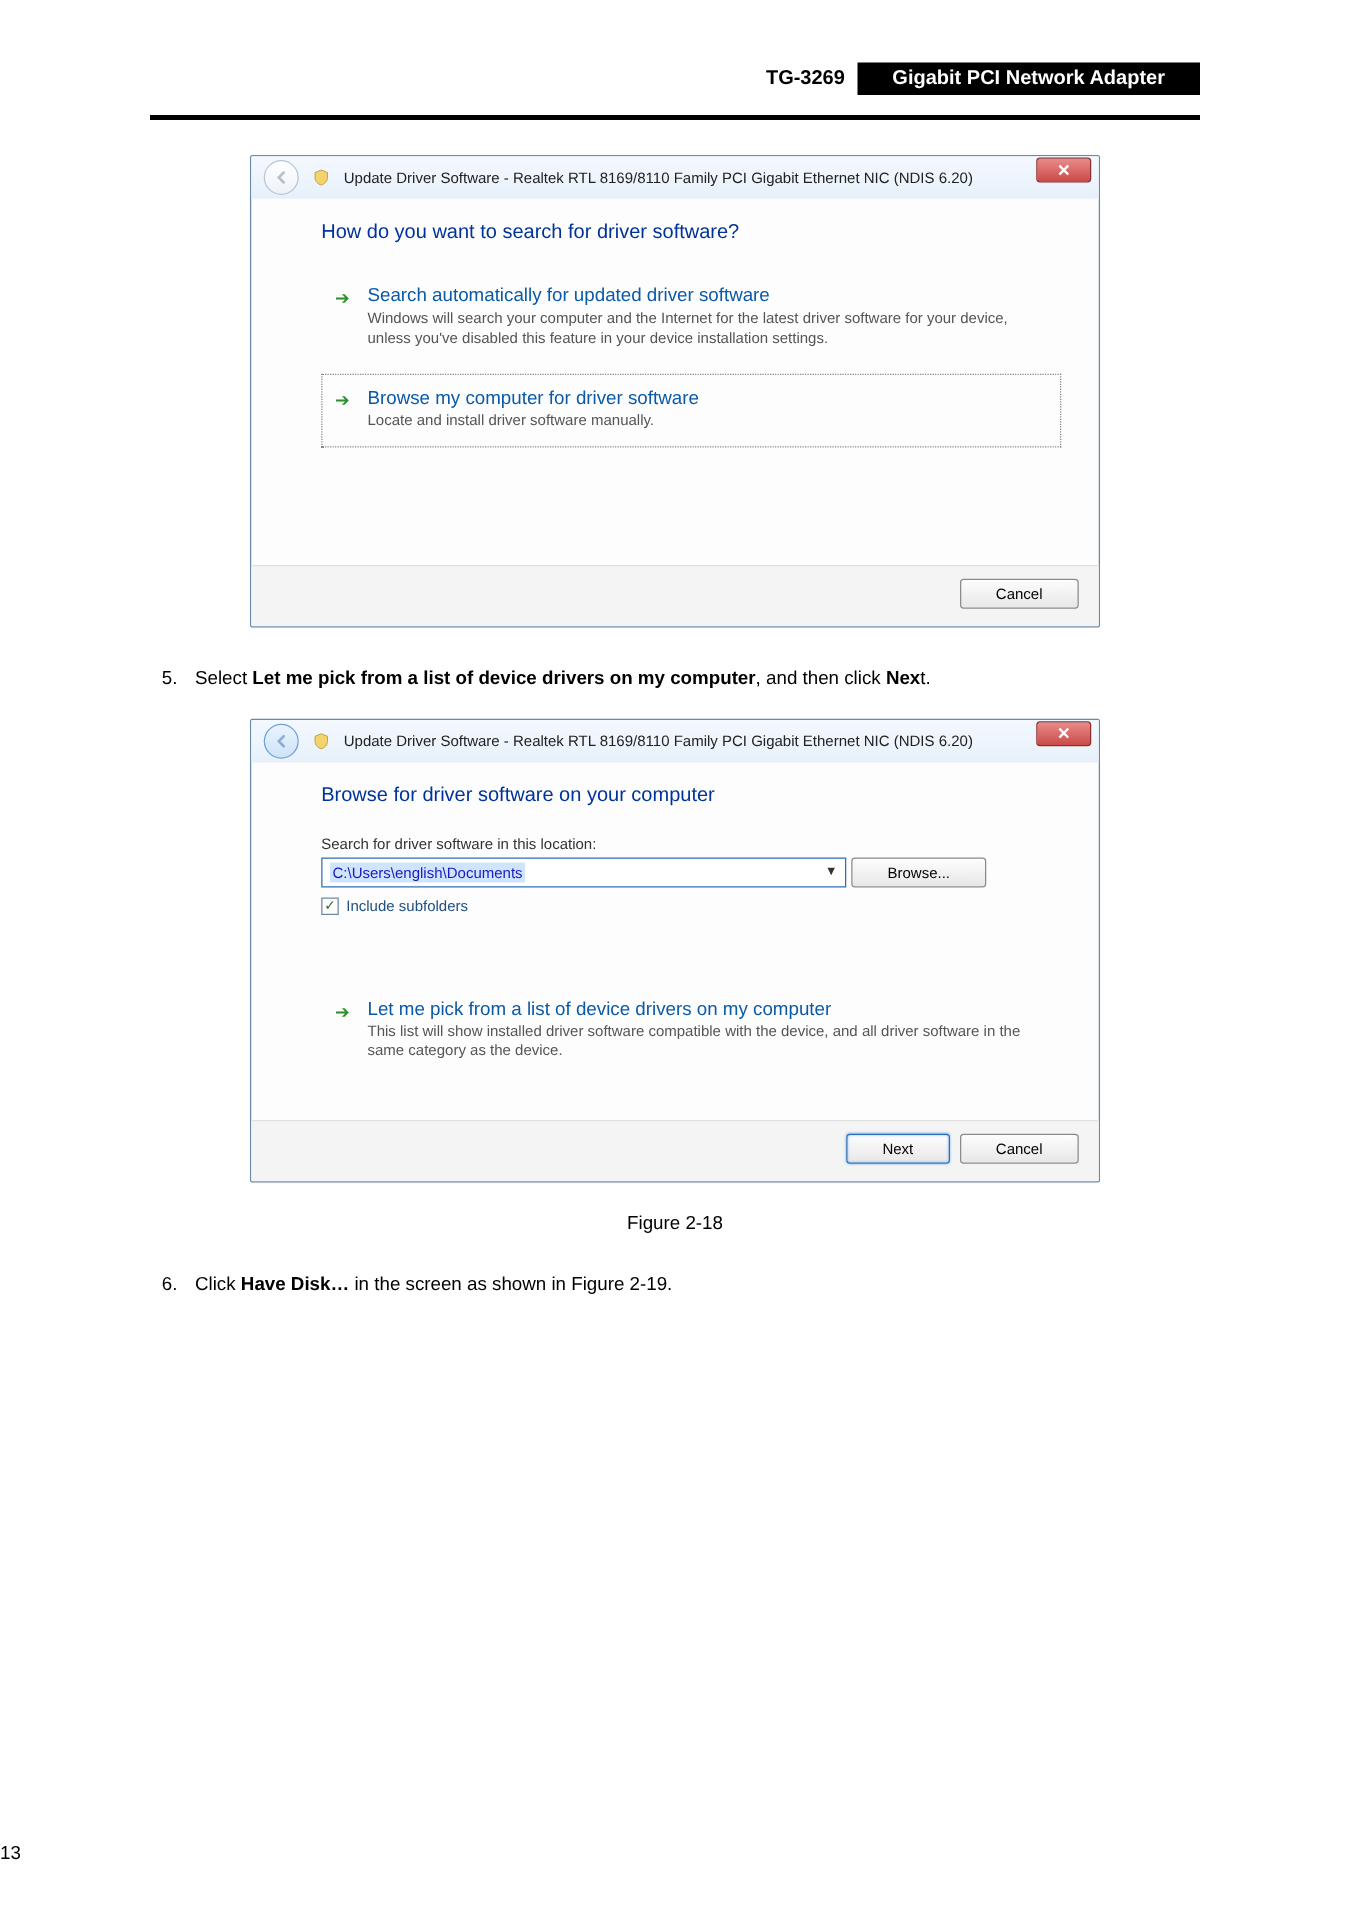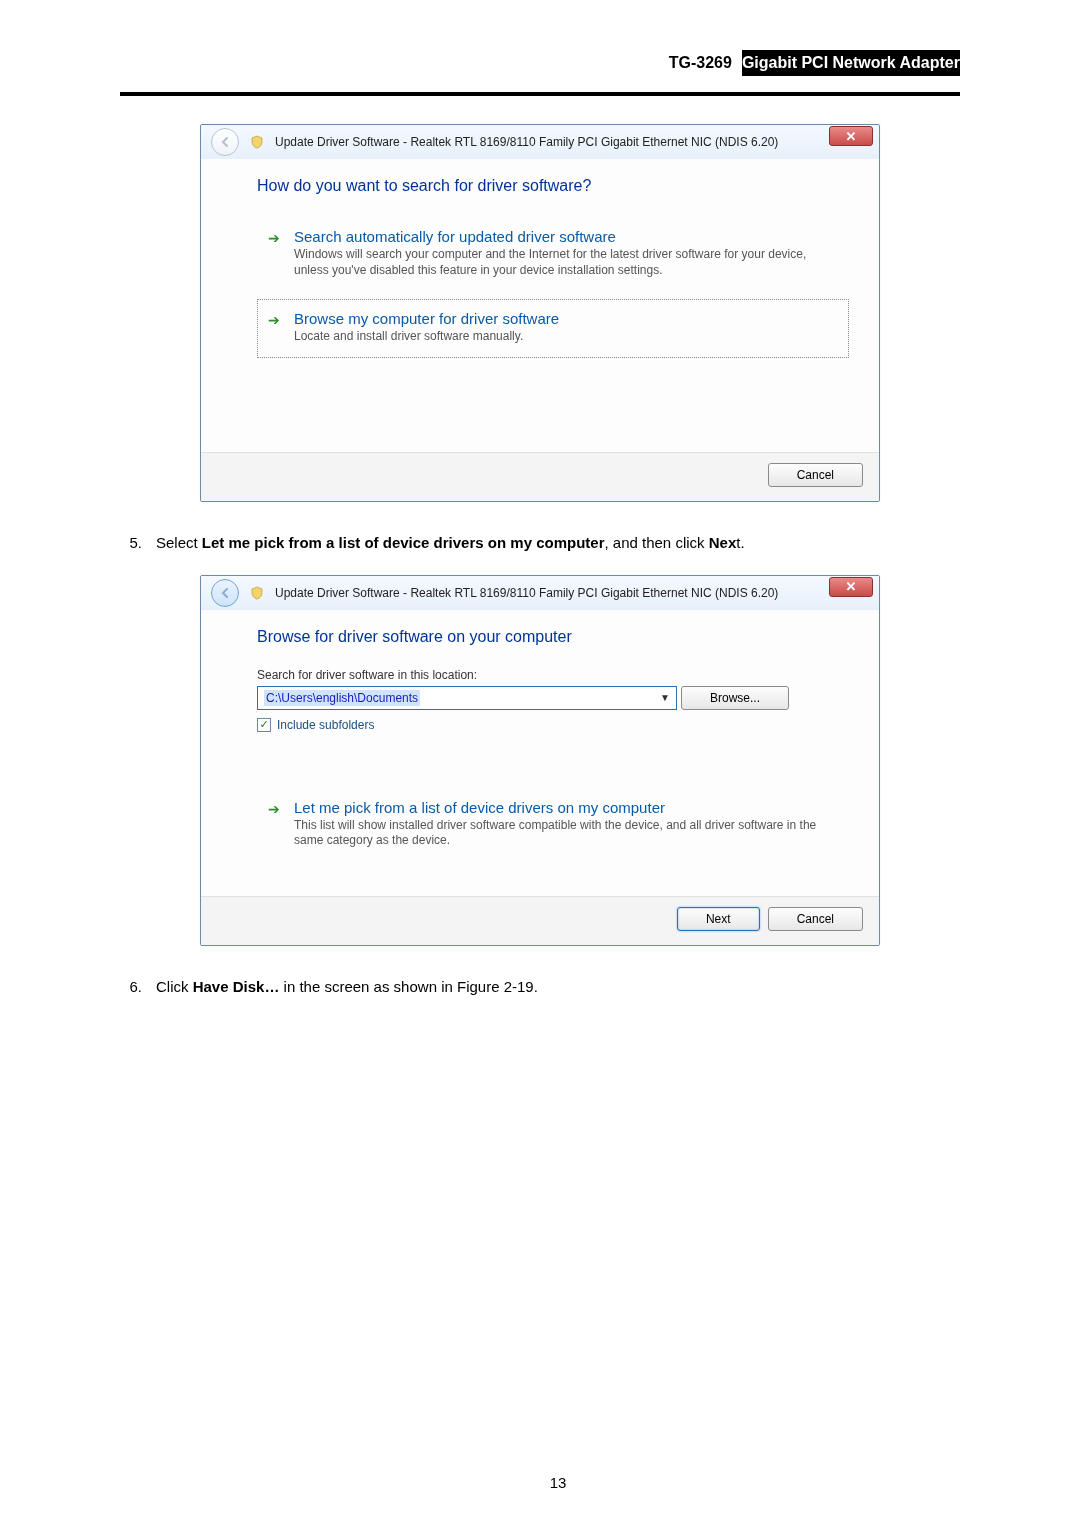--- a/index.html
+++ b/index.html
@@ -2,21 +2,21 @@
 <html><head>
 <meta charset="utf-8">
 <style>
   * { box-sizing: border-box; margin: 0; padding: 0; }
   html, body { width: 1080px; height: 1527px; background: #ffffff; font-family: Arial, "Helvetica Neue", sans-serif; color: #000; }
   .page { width: 1080px; height: 1527px; padding: 50px 120px 40px 120px; position: relative; }
   
   .topbar { position: relative; height: 40px; }
   .topbar .labels { position: absolute; right: 0; top: 0; display: flex; }
   .topbar .model { font-weight: 700; font-size: 16px; padding: 4px 10px; background: #fff; }
-  .topbar .prod { font-weight: 700; font-size: 16px; color: #fff; background: #000; padding: 4px 0; }
+  .topbar .prod { font-weight: 700; font-size: 16px; color: #fff; background: #000; padding: 4px 28px; }
   .rule { height: 4px; background: #000; width: 100%; margin-top: 2px; }
   
   .dialog { width: 680px; margin: 28px auto 0; background: #fdfdfd; border: 1px solid #6b8aa7; border-radius: 2px; overflow: hidden; box-shadow: 0 0 0 1px rgba(0,0,0,.02); }
   .dlg-header { height: 34px; display: flex; align-items: center; padding: 0 6px 0 10px; gap: 10px; background: linear-gradient(#f4f9ff,#e7f0fa); border-bottom: none; }
   .back-btn { width: 28px; height: 28px; border-radius: 50%; border: 1px solid #b7c5d6; background: linear-gradient(#fff,#eef3fa); display: flex; align-items: center; justify-content: center; }
   .back-btn svg { opacity: .45; }
   .shield { width: 16px; height: 16px; display: inline-flex; align-items: center; justify-content: center; }
   .dlg-title { font-size: 12px; color: #222; flex: 1; white-space: nowrap; overflow: hidden; }
   .close-btn { width: 44px; height: 20px; border: 1px solid #8a3030; border-radius: 3px; background: linear-gradient(#e98b89,#c94b48); display: flex; align-items: center; justify-content: center; margin-top: -12px; }
   .close-btn span { color: #fff; font-weight: 700; font-size: 13px; line-height: 1; }
@@ -34,21 +34,21 @@
   .step { font-size: 15px; margin-top: 32px; display: flex; gap: 14px; }
   .step .num { width: 22px; text-align: right; }
   
   .field-label { font-size: 12px; color: #333; margin-bottom: 4px; }
   .path-row { display: flex; align-items: center; gap: 4px; }
   .path-input { flex: 0 0 420px; height: 24px; border: 1px solid #2f6fb3; background: #fff; font-size: 12px; color: #1a1abf; padding: 0 6px; display: flex; align-items: center; justify-content: space-between; }
   .path-input .sel { background: #cfe4ff; padding: 1px 2px; }
   .drop-tri { font-size: 10px; color: #333; }
   .checkbox-row { display: flex; align-items: center; gap: 6px; margin-top: 8px; font-size: 12px; color: #205081; }
   .cb { width: 14px; height: 14px; border: 1px solid #6c88a6; background: #fff; display: inline-flex; align-items: center; justify-content: center; font-size: 11px; color: #2c6b2c; }
-  .pagenum { position: absolute; bottom: 36px; left: 0; right: 0; text-align: center; font-size: 15px; margin-left: 36px; }
+  .pagenum { position: absolute; bottom: 36px; left: 0; right: 0; font-size: 15px; }
 </style>
 </head>
 <body>
 
 <div class="page">
 
   <div class="topbar">
     <div class="labels">
       <span class="model">TG-3269</span>
       <span class="prod">Gigabit PCI Network Adapter</span>
@@ -152,20 +152,21 @@
       </div>
 
       <div style="height:10px"></div>
     </div>
     <div class="dlg-footer">
       <div class="win-btn primary">Next</div>
       <div class="win-btn">Cancel</div>
     </div>
   </div>
 
+  <div class="caption">Figure 2-18</div>
 
   <div class="step">
     <div class="num">6.</div>
     <div>
       <span>Click </span><b>Have Disk…</b><span> in the screen as shown in Figure 2-19.</span>
     </div>
   </div>
 
   <div class="pagenum">13</div>
 </div>

